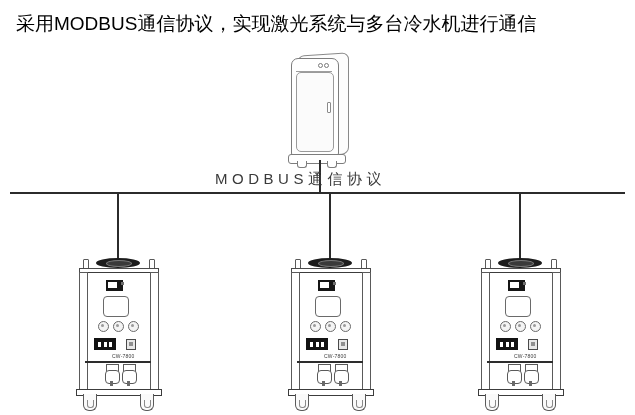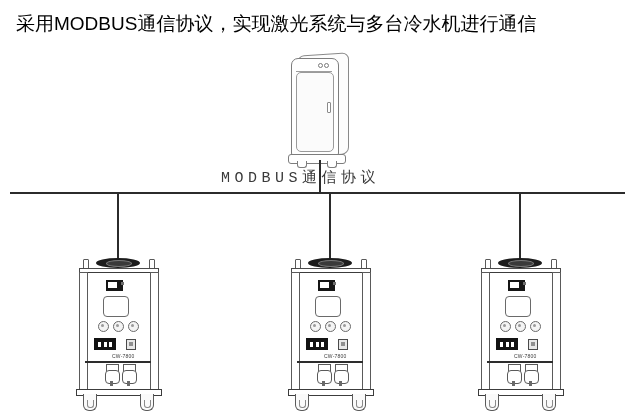--- a/index.html
+++ b/index.html
@@ -51,21 +51,20 @@
     position: absolute;
     top: 170px;
     left: 0;
     width: 601px;
     text-align: center;
     font-size: 15px;
     line-height: 18px;
     letter-spacing: 4.5px;
     color: #3a3a3a;
     white-space: nowrap;
-    font-family: Liberation Mono, monospace;
   }
   .drop {
     position: absolute;
     width: 2px;
     background: #2b2b2b;
   }
   .drop-laser { left: 319px; top: 160px; height: 34px; }
   .drop-c1 { left: 117px; top: 193px; height: 72px; }
   .drop-c2 { left: 329px; top: 193px; height: 72px; }
   .drop-c3 { left: 519px; top: 193px; height: 72px; }

